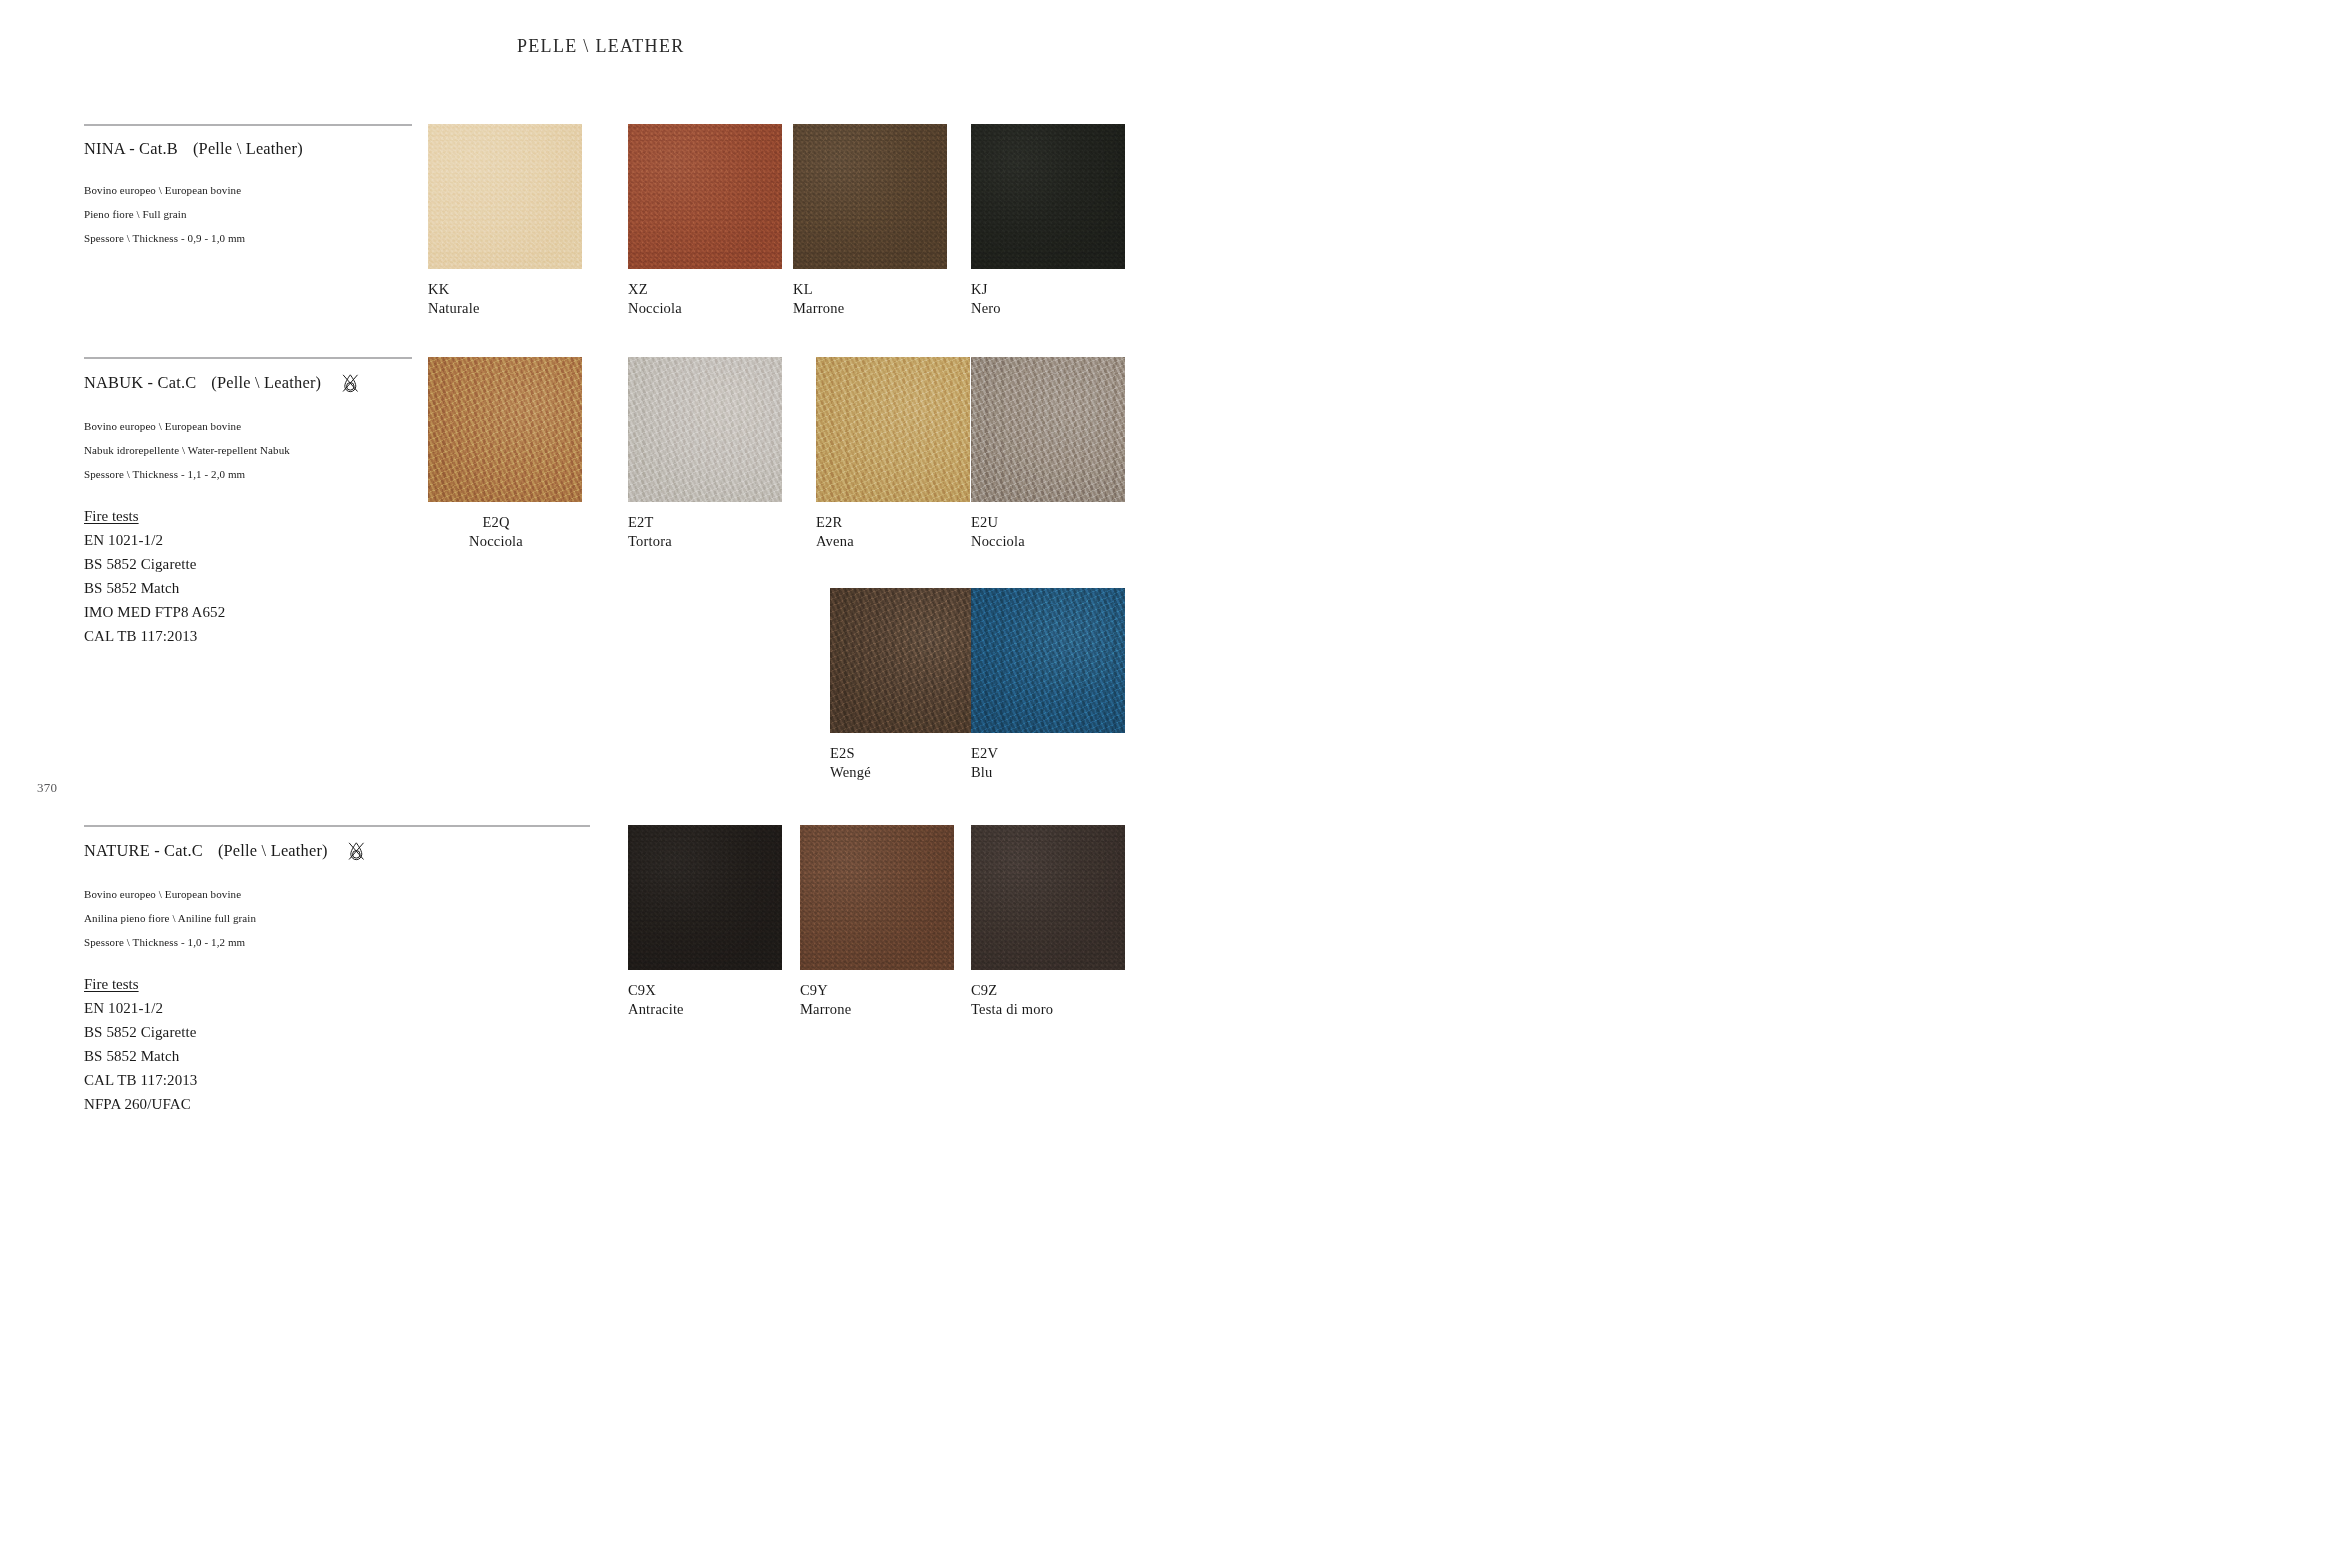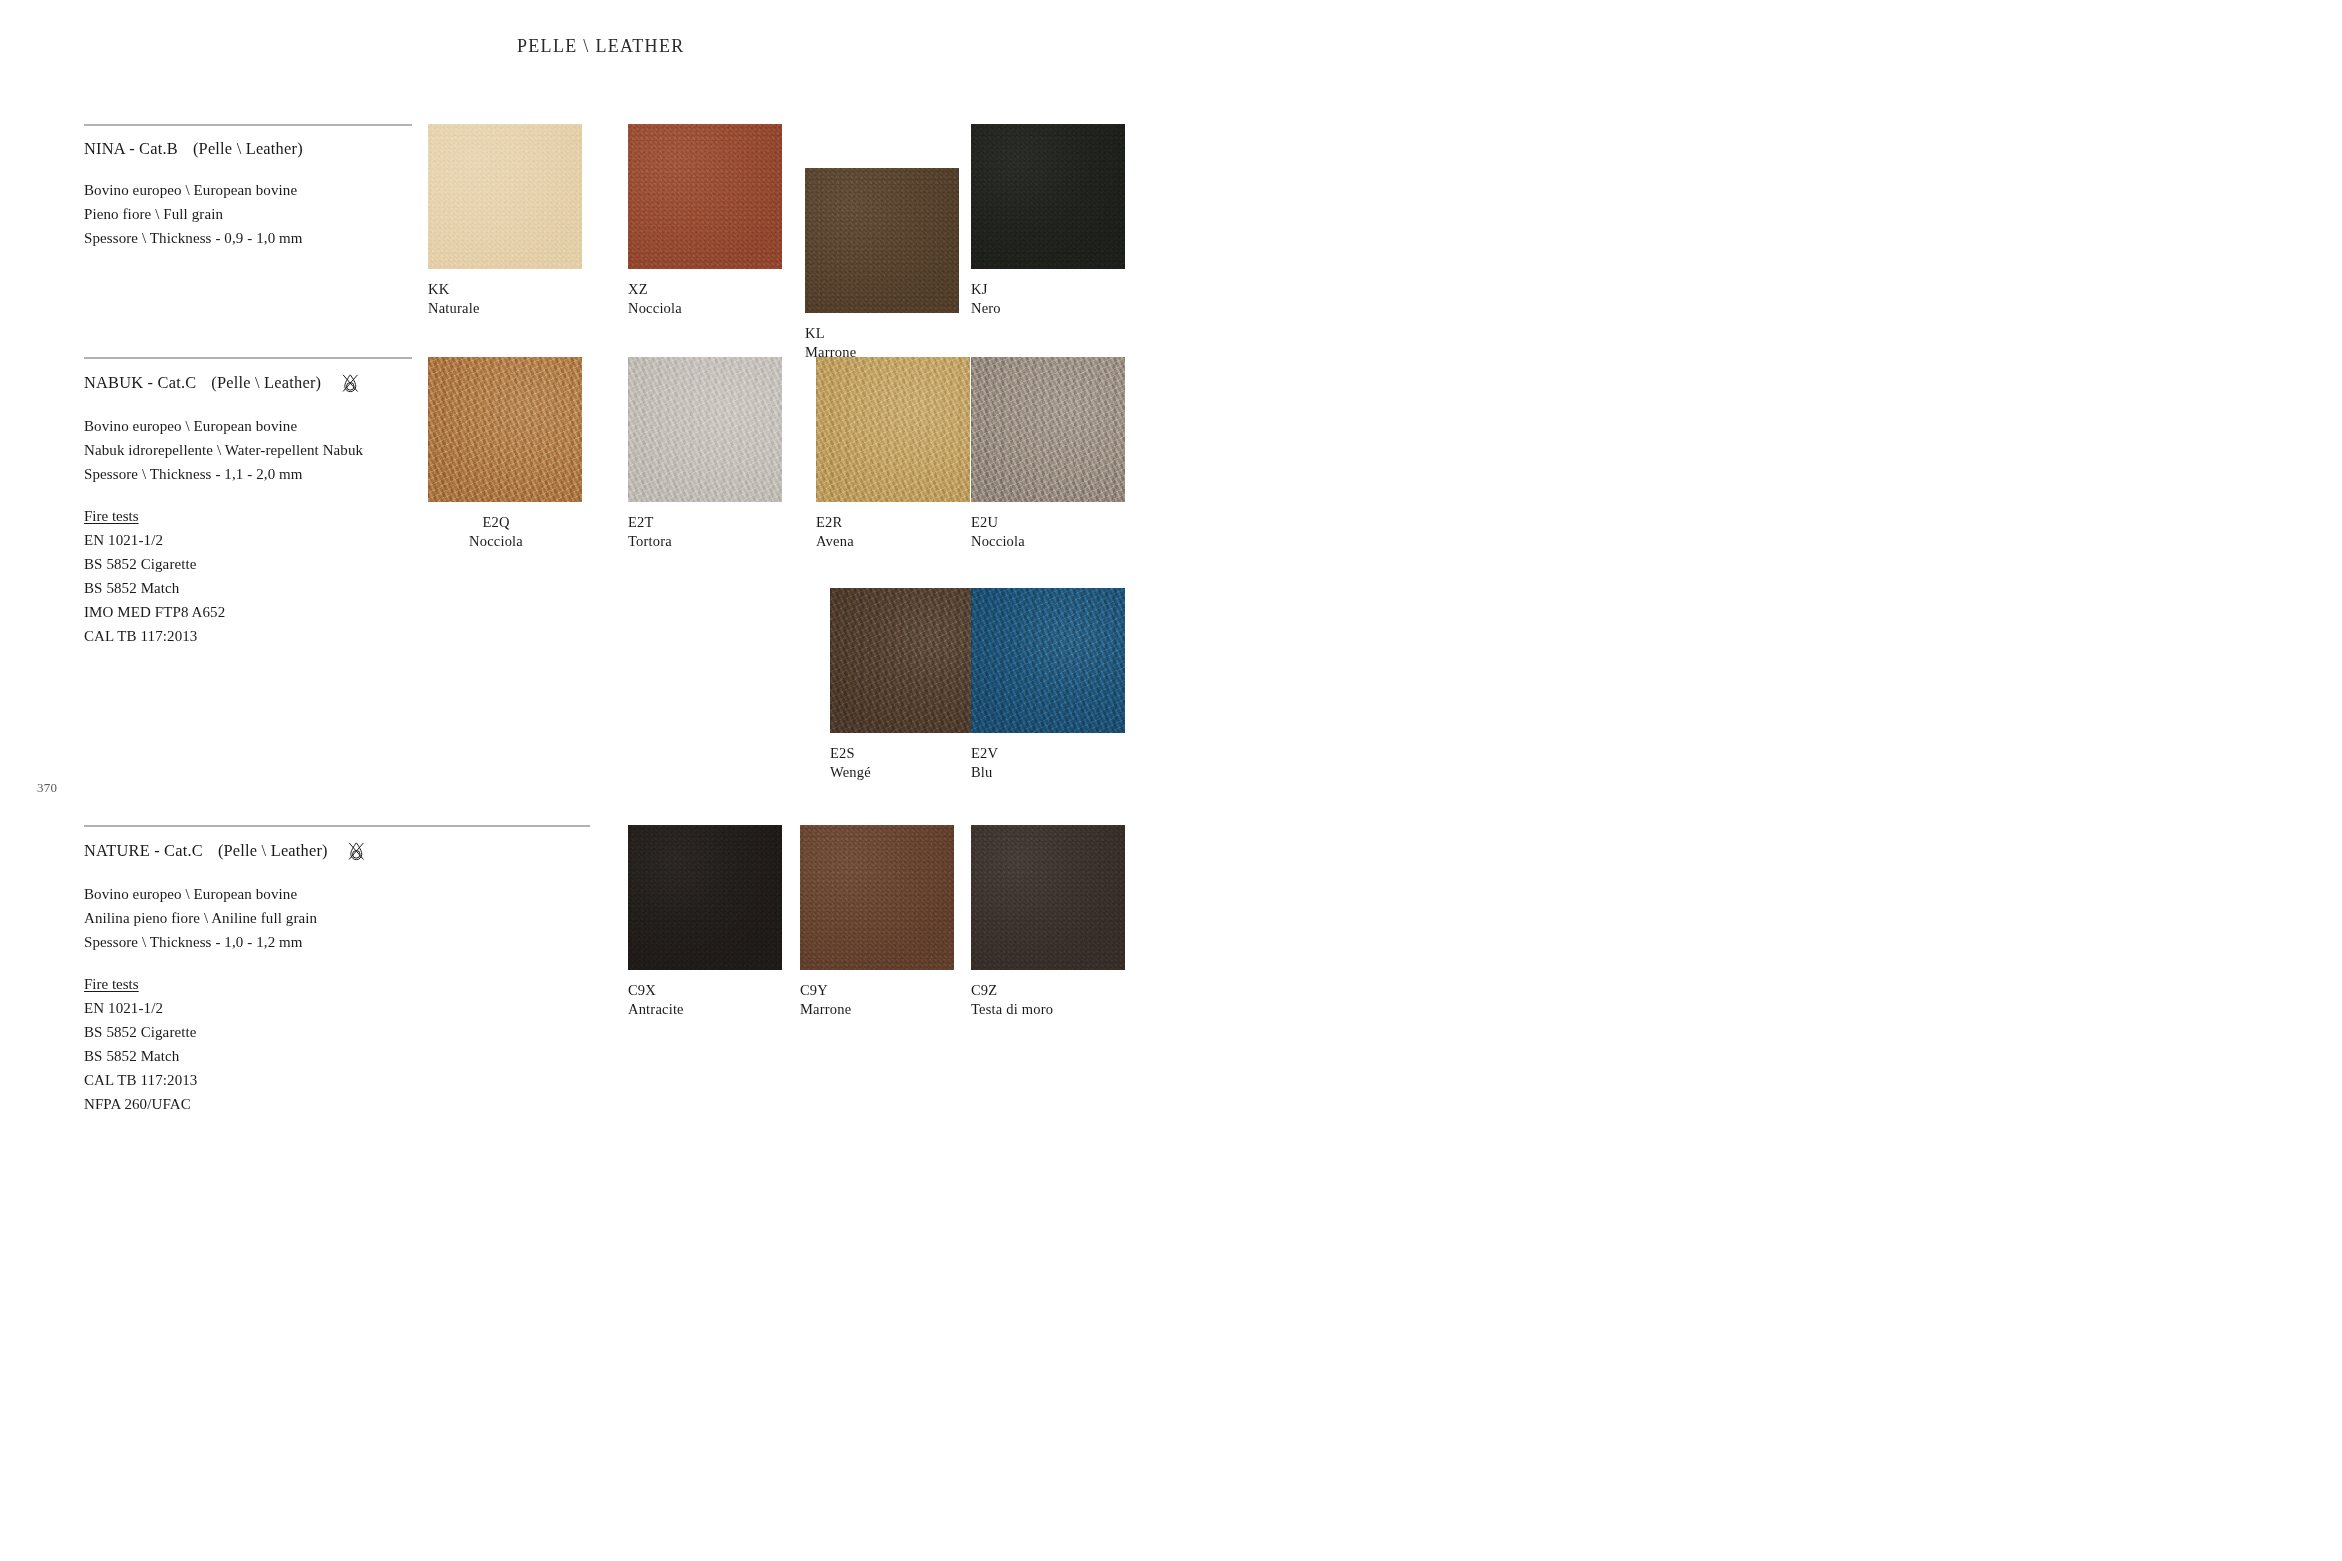--- a/index.html
+++ b/index.html
@@ -82,21 +82,21 @@
     width: 20.6px;
     height: 22.5px;
     margin-left: 13px;
     vertical-align: middle;
   }
 
   .spec-list {
     margin-top: 19.7px;
   }
   .spec-line {
-    font-size: 15px;
+    font-size: 11px;
     line-height: 24px;
     letter-spacing: 0.1px;
     white-space: nowrap;
   }
 
   .fire-title {
     margin-top: 18px;
     font-size: 15px;
     line-height: 24px;
     text-decoration: underline;
@@ -181,21 +181,21 @@
             <div class="swatch-code">KK</div>
             <div class="swatch-name">Naturale</div>
           </div>
           <div class="swatch" style="left:200px;">
             <div class="swatch-chip">
                 <div class="grain g-fine" style="background-color:#9B4F35;"></div>
               </div>
             <div class="swatch-code">XZ</div>
             <div class="swatch-name">Nocciola</div>
           </div>
-          <div class="swatch" style="left:377px;margin-top:44px;">
+          <div class="swatch" style="left:365px;">
             <div class="swatch-chip">
                 <div class="grain g-fine" style="background-color:#5B4631;"></div>
               </div>
             <div class="swatch-code">KL</div>
             <div class="swatch-name">Marrone</div>
           </div>
           <div class="swatch" style="left:543px;">
             <div class="swatch-chip">
                 <div class="grain g-fine" style="background-color:#22241F;"></div>
               </div>

